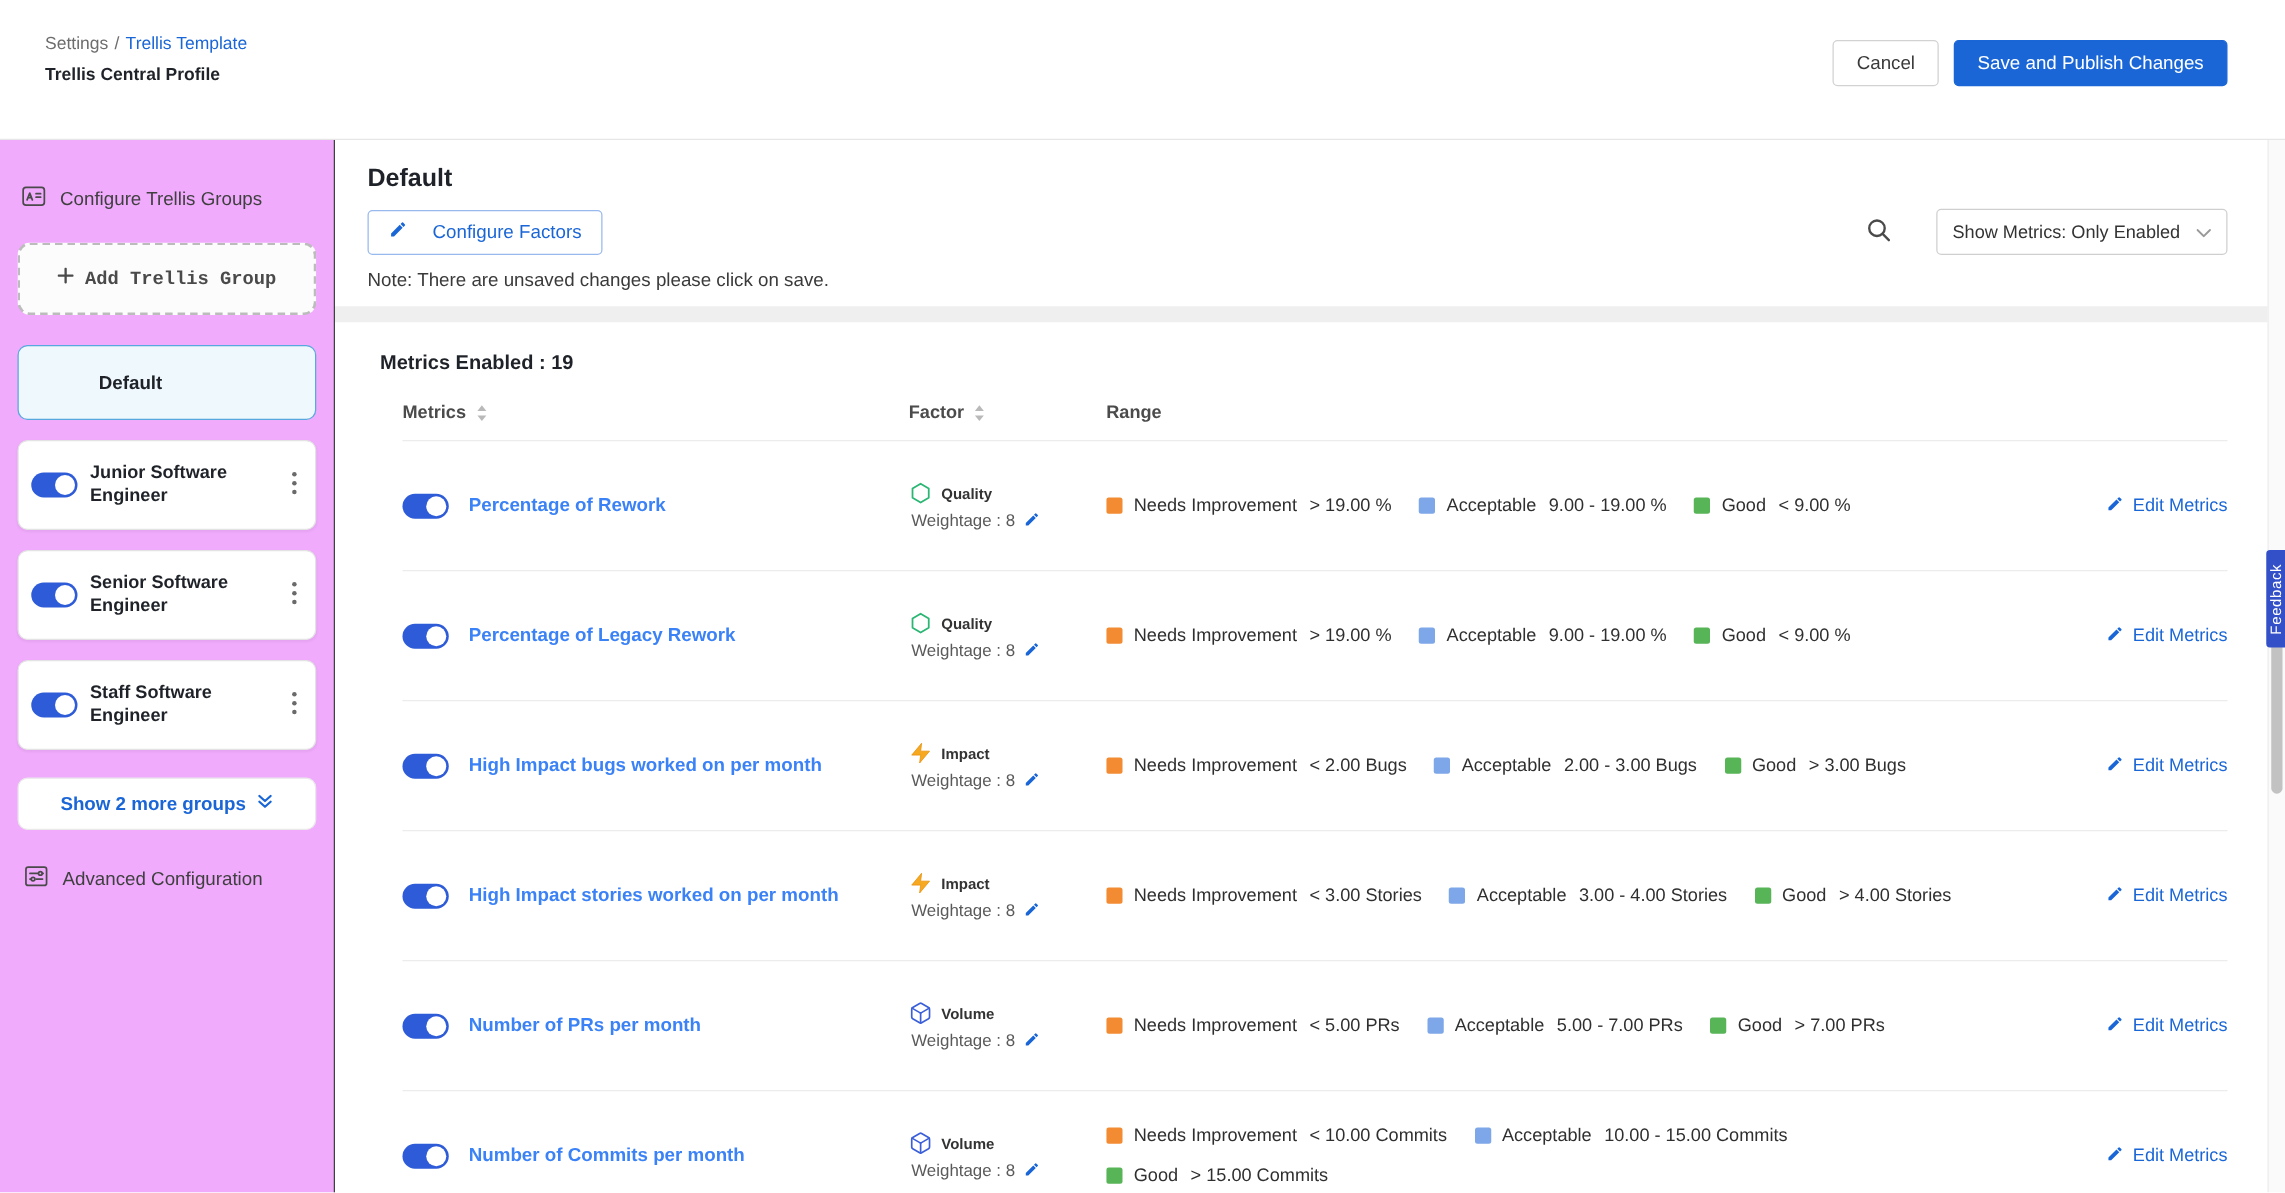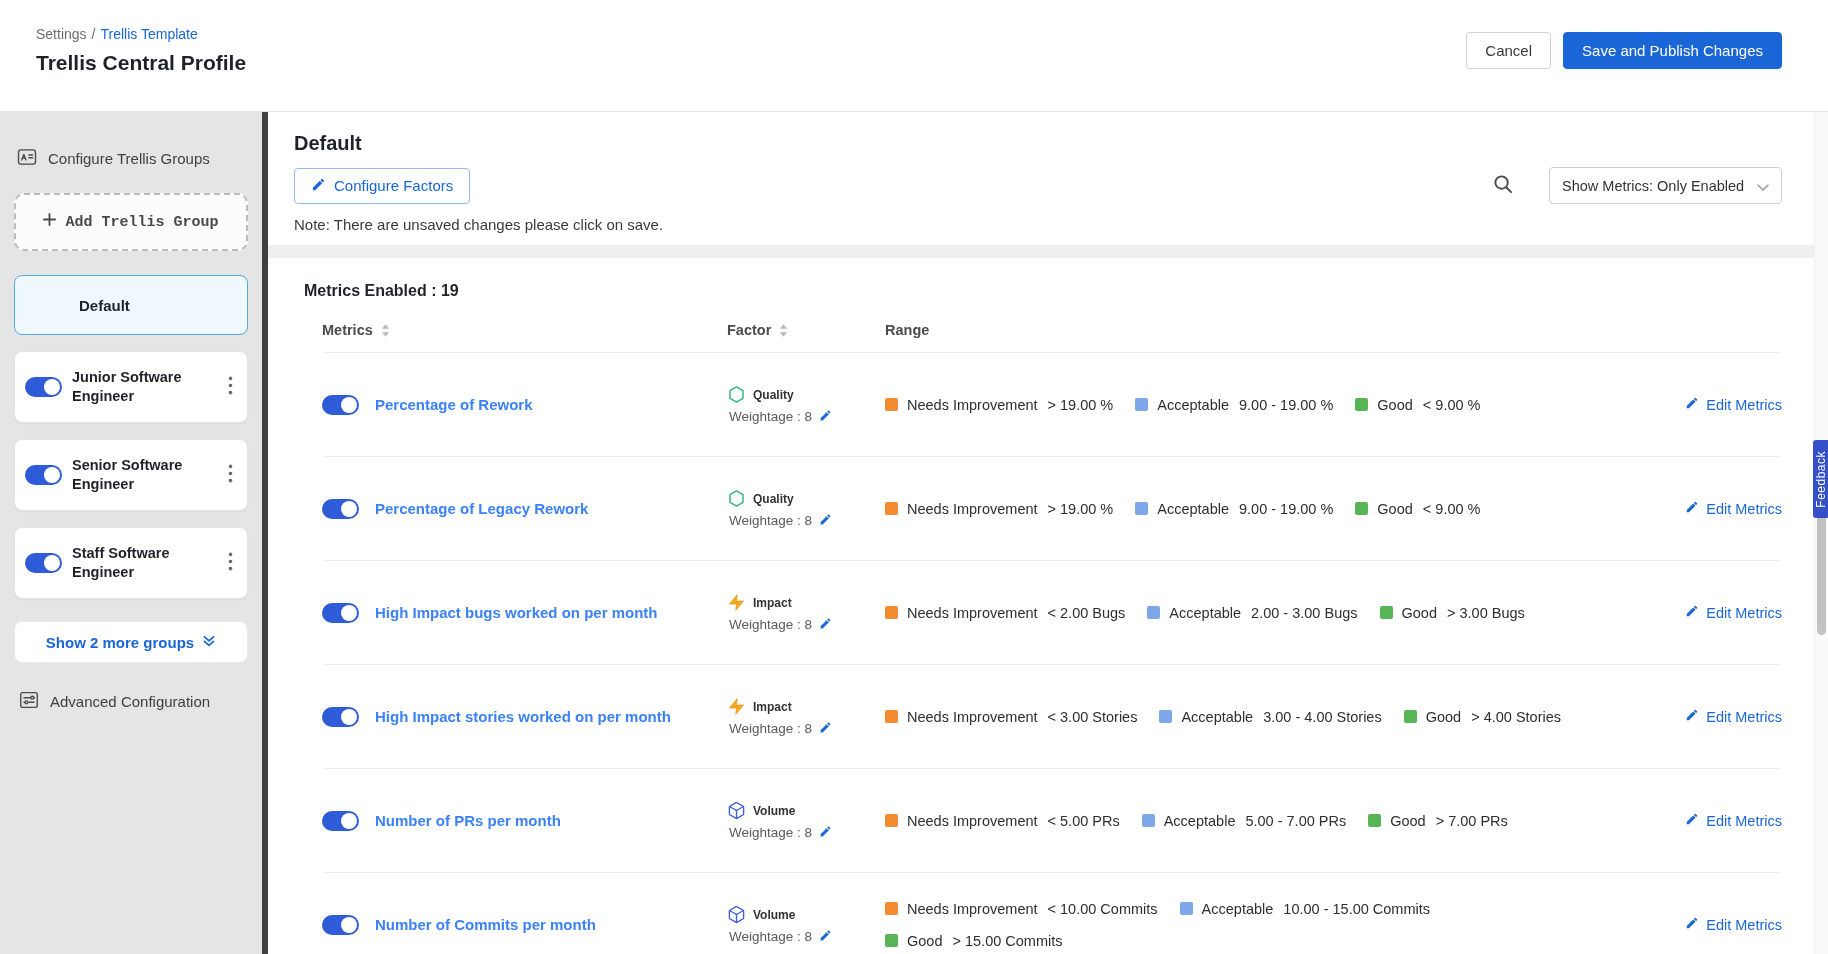--- a/index.html
+++ b/index.html
@@ -5,51 +5,51 @@
   * { margin:0; padding:0; box-sizing:border-box; }
   html,body { width:1828px; height:954px; }
   body { font-family:"Liberation Sans", sans-serif; background:#ffffff; color:#2b2b2b; overflow:hidden; position:relative; }
 
   
   .app-header { height:112px; padding:26px 46px 0 36px; border-bottom:1px solid #e6e6e6; display:flex; justify-content:space-between; background:#fff; }
   .breadcrumb { font-size:14px; color:#6d6d6d; }
   .bc-root { color:#6d6d6d; cursor:pointer; }
   .bc-sep { margin:0 5px; color:#6d6d6d; }
   .bc-link { color:#1A66D6; cursor:pointer; }
-  .page-title { margin-top:9px; font-size:21px; font-weight:700; color:#1f2329; }
+  .page-title { margin-top:9px; font-size:14px; font-weight:700; color:#1f2329; }
   .header-actions { display:flex; gap:12px; margin-top:6px; }
   .btn { height:37px; border-radius:4px; font-size:15px; font-family:inherit; cursor:pointer; padding:0 18px; }
   .btn-secondary { background:#fff; border:1px solid #d2d2d2; color:#3a3a3a; }
   .btn-primary { background:#1A66D6; border:1px solid #1A66D6; color:#fff; font-weight:500; }
 
   
   .app-body { display:flex; height:842px; position:relative; background:#fff; }
 
   
-  .sidebar { flex:0 0 268px; width:268px; border-right:6px solid #404040; padding:34px 14px 0; background:#e5e5e5; }
+  .sidebar { flex:0 0 268px; width:268px; border-right:1px solid #404040; padding:34px 14px 0; background:#f0abfc; }
   .sb-header { display:flex; align-items:center; gap:10px; font-size:15px; color:#3f3f3f; font-weight:500; padding-left:2px; }
   .add-group-btn { margin-top:22px; height:58px; width:100%; border:2px dashed #bcbcbc; border-radius:10px; background:#fcfcfc; display:flex; align-items:center; justify-content:center; gap:9px; font-size:15px; font-weight:700; color:#4a4a4a; cursor:pointer;font-family:Liberation Mono, monospace; }
   .group-card { margin-top:16px; min-height:72px; border:1px solid #e3e3e3; border-radius:8px; background:#fff; display:flex; align-items:center; gap:10px; padding:8px 10px; box-shadow:0 1px 2px rgba(0,0,0,.05); cursor:pointer; }
   .group-card.selected { margin-top:24px; min-height:60px; background:#EFF8FD; border:1px solid #56A9DC; padding-left:64px; box-shadow:none; }
   .selected-label { font-size:15px; font-weight:700; color:#1f2329; }
   .group-label { flex:1; font-size:14.5px; font-weight:700; color:#1f2329; line-height:1.3; }
   .kebab-btn { background:none; border:none; cursor:pointer; display:flex; padding:2px 4px; }
   .show-more-card { margin-top:22px; height:42px; border:1px solid #e9e9e9; border-radius:8px; display:flex; align-items:center; justify-content:center; gap:8px; color:#1A66D6; font-size:15px; font-weight:600; cursor:pointer; background:#fff; }
   .advanced-row { margin-top:26px; display:flex; align-items:center; gap:10px; font-size:15px; color:#3f3f3f; padding-left:4px; cursor:pointer; }
 
   
   .switch { position:relative; width:37px; height:20px; border-radius:10px; background:#2E5BD7; flex:0 0 37px; cursor:pointer; border:none; display:inline-block; }
   .switch .knob { position:absolute; top:2px; right:2px; width:16px; height:16px; border-radius:50%; background:#fff; }
 
   
   .main { flex:1; display:flex; flex-direction:column; min-width:0; background:#fff; }
   .main-top { padding:20px 46px 0 26px; }
   .content-title { font-size:20px; font-weight:700; color:#1f2329; }
   .controls-row { margin-top:12px; display:flex; align-items:center; justify-content:space-between; }
-  .btn-outline { display:flex; align-items:center; gap:8px; height:36px; padding:0 16px; border:1px solid #98b9ee; border-radius:4px; background:#fff; color:#1A66D6; font-size:15px; font-weight:500; cursor:pointer; font-family:inherit; }
+  .btn-outline { display:flex; align-items:center; gap:20px; height:36px; padding:0 16px; border:1px solid #98b9ee; border-radius:4px; background:#fff; color:#1A66D6; font-size:15px; font-weight:500; cursor:pointer; font-family:inherit; }
   .right-controls { display:flex; align-items:center; gap:32px; }
   .search-btn { background:none; border:none; cursor:pointer; display:flex; padding:4px; }
   .filter-select { width:233px; height:37px; border:1px solid #cfcfcf; border-radius:4px; display:flex; align-items:center; justify-content:space-between; padding:0 12px; font-size:14.5px; color:#333; cursor:pointer; background:#fff; }
   .note-text { margin:12px 0 12px; font-size:15px; color:#3a3a3a; }
   .gray-gap { height:13px; background:#efefef; }
 
   
   .table-card { flex:1; background:#fff; padding:24px 46px 0 36px; overflow:hidden; }
   .metrics-enabled { font-size:16px; font-weight:700; color:#1f2329; }
   .metrics-table { margin-left:18px; margin-top:22px; }

